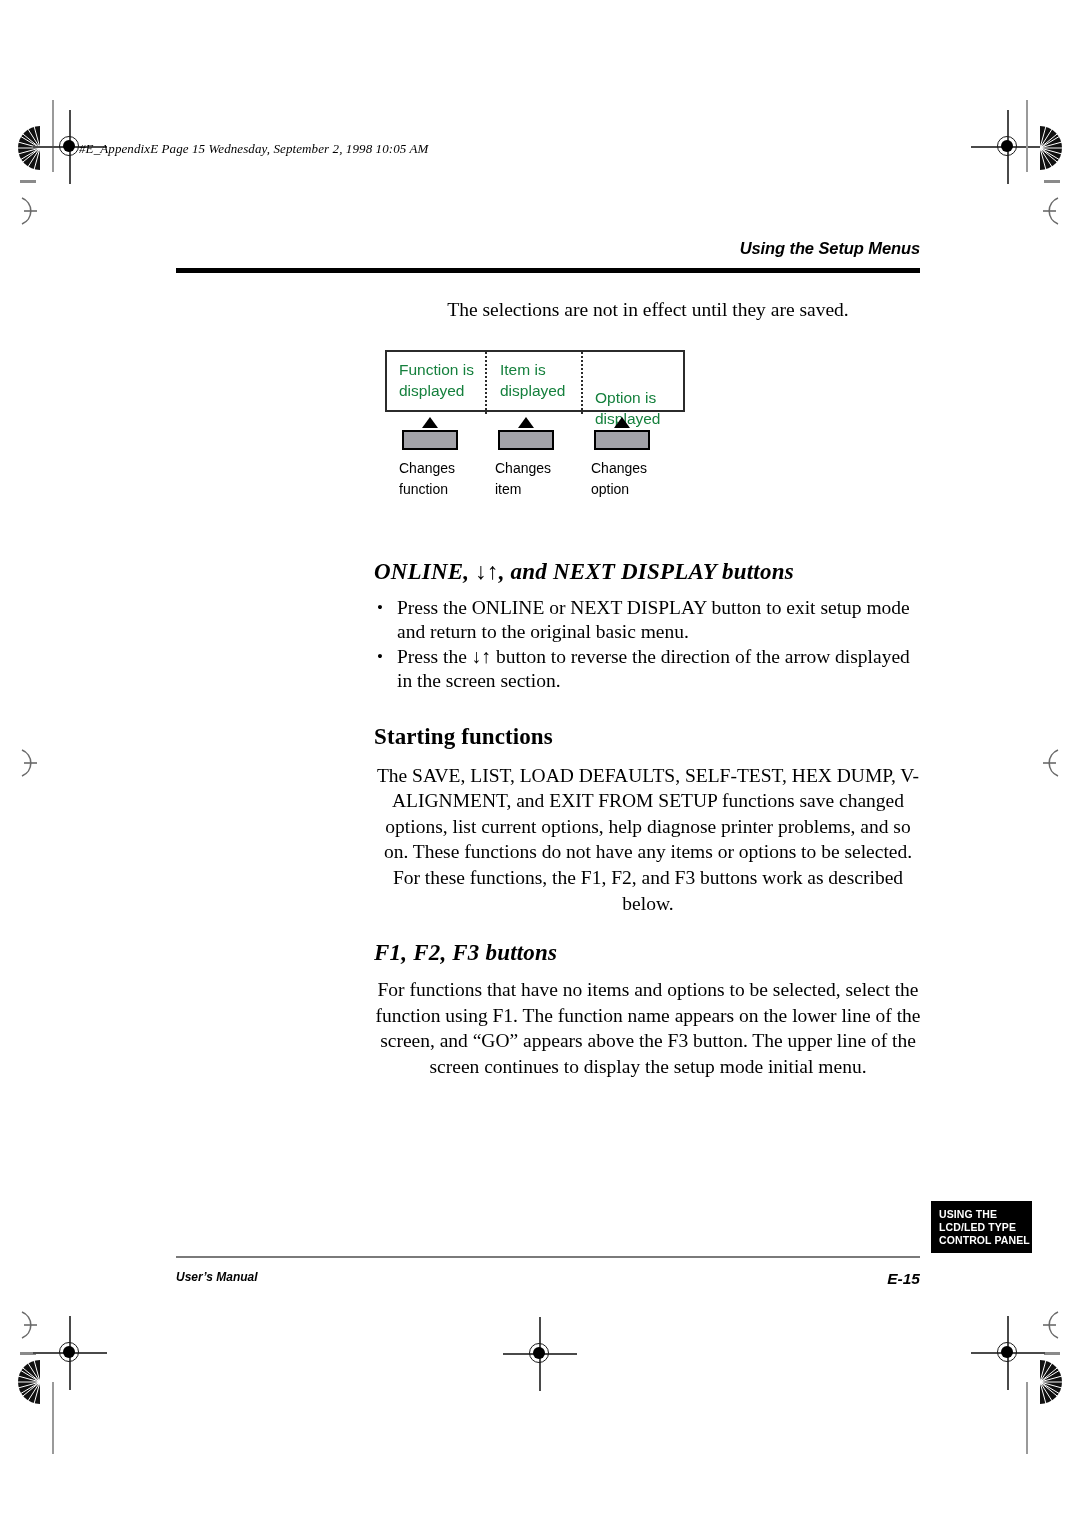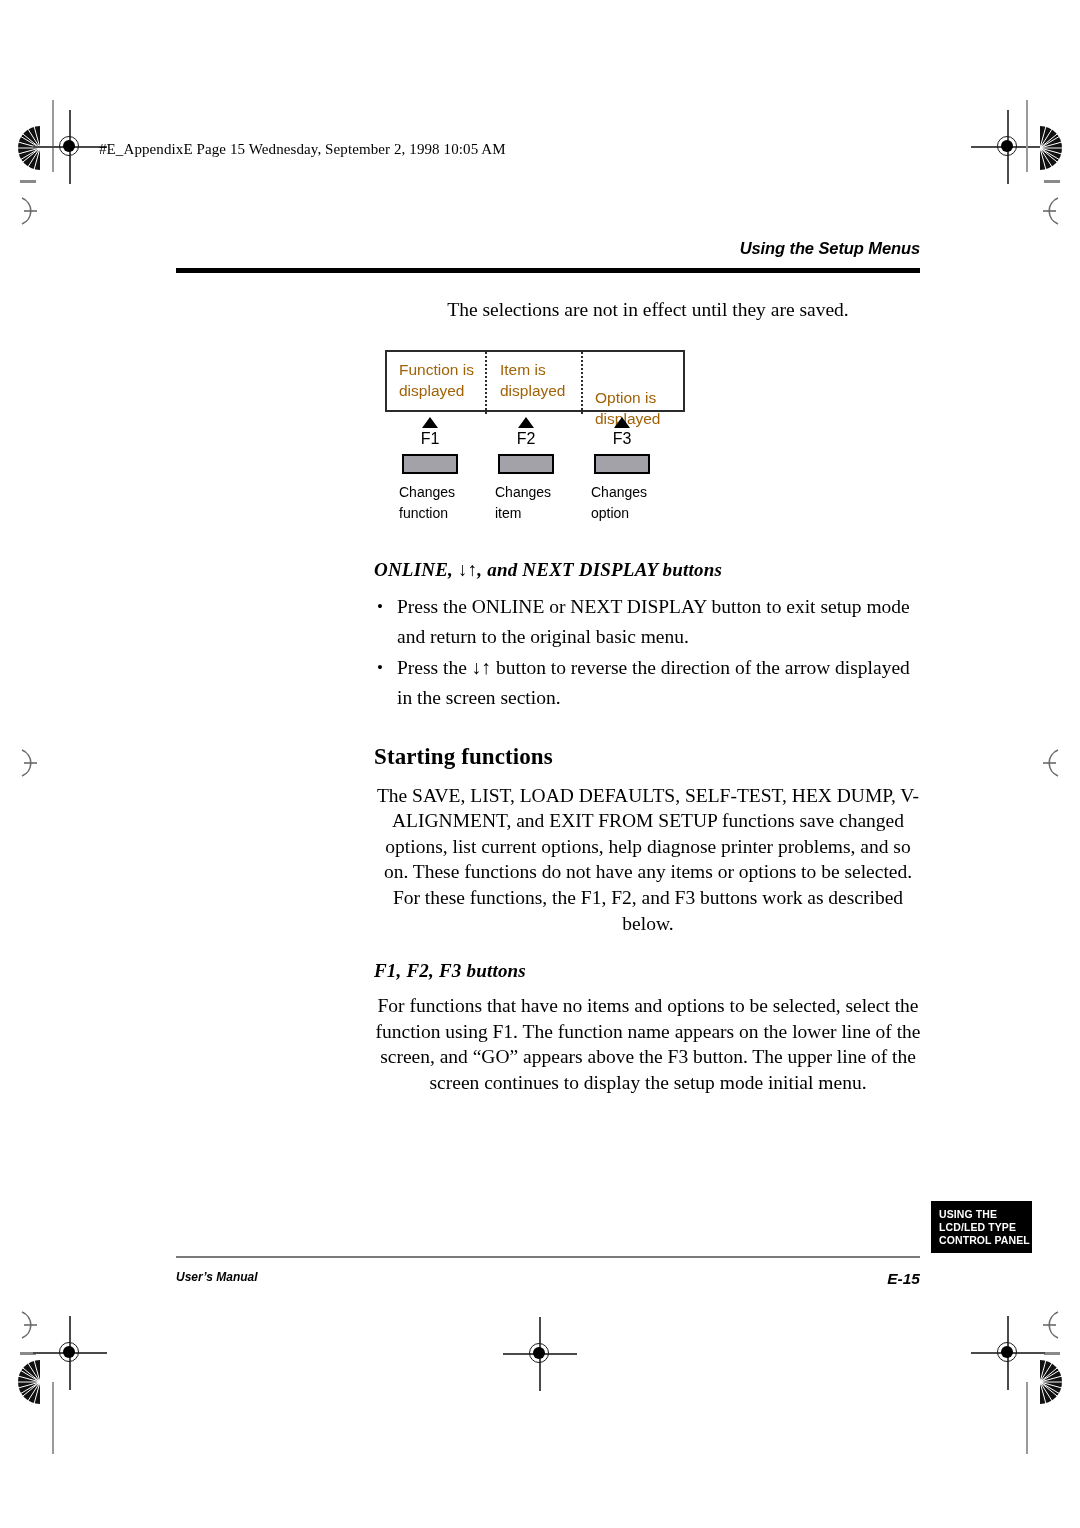--- a/index.html
+++ b/index.html
@@ -61,24 +61,25 @@
 
   .trim-v {
     position:absolute;
     width:1.6px;
     background:#9a9a9a;
   }
 
   
   .filestamp {
     position:absolute;
-    left:99px; top:141px;
-    font-size:15px;
+    left:79px; top:141px;
+    font-size:13px;
     letter-spacing:0.1px;
     white-space:nowrap;
+    font-style:italic;
   }
 
   .runhead {
     position:absolute;
     right:160px; top:239px;
     font-family: "Liberation Sans", sans-serif;
     font-weight:bold;
     font-style:italic;
     font-size:16.5px;
     letter-spacing:-0.1px;
@@ -137,42 +138,42 @@
   }
   p.body {
     margin:0 0 0 0;
     font-size:19.5px;
     line-height:25.6px;
     text-align:center;
   }
 
   h3.sub {
     margin:0 0 11px 0;
-    font-size:19px;
+    font-size:23px;
     font-weight:bold;
     font-style:italic;
     letter-spacing:0.2px;
   }
   h2.head {
     margin:0 0 13px 0;
     font-family:"Liberation Serif", serif;
     font-size:23px;
     font-weight:bold;
     letter-spacing:0.1px;
   }
   ul.bullets {
     margin:4px 0 0 0;
     padding:0;
     list-style:none;
   }
   ul.bullets li {
     position:relative;
     padding-left:23px;
     font-size:19.5px;
-    line-height:30px;
+    line-height:24px;
     margin-bottom:1px;
   }
   ul.bullets li:before {
     content:"\2022";
     position:absolute;
     left:3px; top:0;
     font-size:17px;
   }
 
   
@@ -187,21 +188,21 @@
     border:2.4px solid #2b2b2b;
     box-sizing:border-box;
     background:#fff;
   }
   .cell {
     position:absolute;
     top:7px;
     font-family:"Liberation Sans", sans-serif;
     font-size:15.5px;
     line-height:21px;
-    color:#a16207;
+    color:#15803d;
     white-space:nowrap;
   }
   .cell-1 { left:12px; }
   .cell-2 { left:113px; }
   .cell-3 { left:208px;margin-top:28px; }
   .divider {
     position:absolute;
     top:0px;
     width:0;
     height:62px;
@@ -457,25 +458,20 @@
     <div class="divider div-1"></div>
     <div class="divider div-2"></div>
   </div>
 
   <div class="arrowrow" style="height:18px;">
     <div class="uparrow" style="left:37px;"></div>
     <div class="uparrow" style="left:133px;"></div>
     <div class="uparrow" style="left:229px;"></div>
   </div>
 
-  <div style="position:relative; height:24px;">
-    <div class="flabel" style="left:25px; top:0;">F1</div>
-    <div class="flabel" style="left:121px; top:0;">F2</div>
-    <div class="flabel" style="left:217px; top:0;">F3</div>
-  </div>
 
   <div style="position:relative; height:28px;">
     <div class="btn" style="left:17px; top:0;"></div>
     <div class="btn" style="left:113px; top:0;"></div>
     <div class="btn" style="left:209px; top:0;"></div>
   </div>
 
   <div style="position:relative; height:46px;">
     <div class="caption" style="left:14px; top:0;">
       <div>Changes</div>

